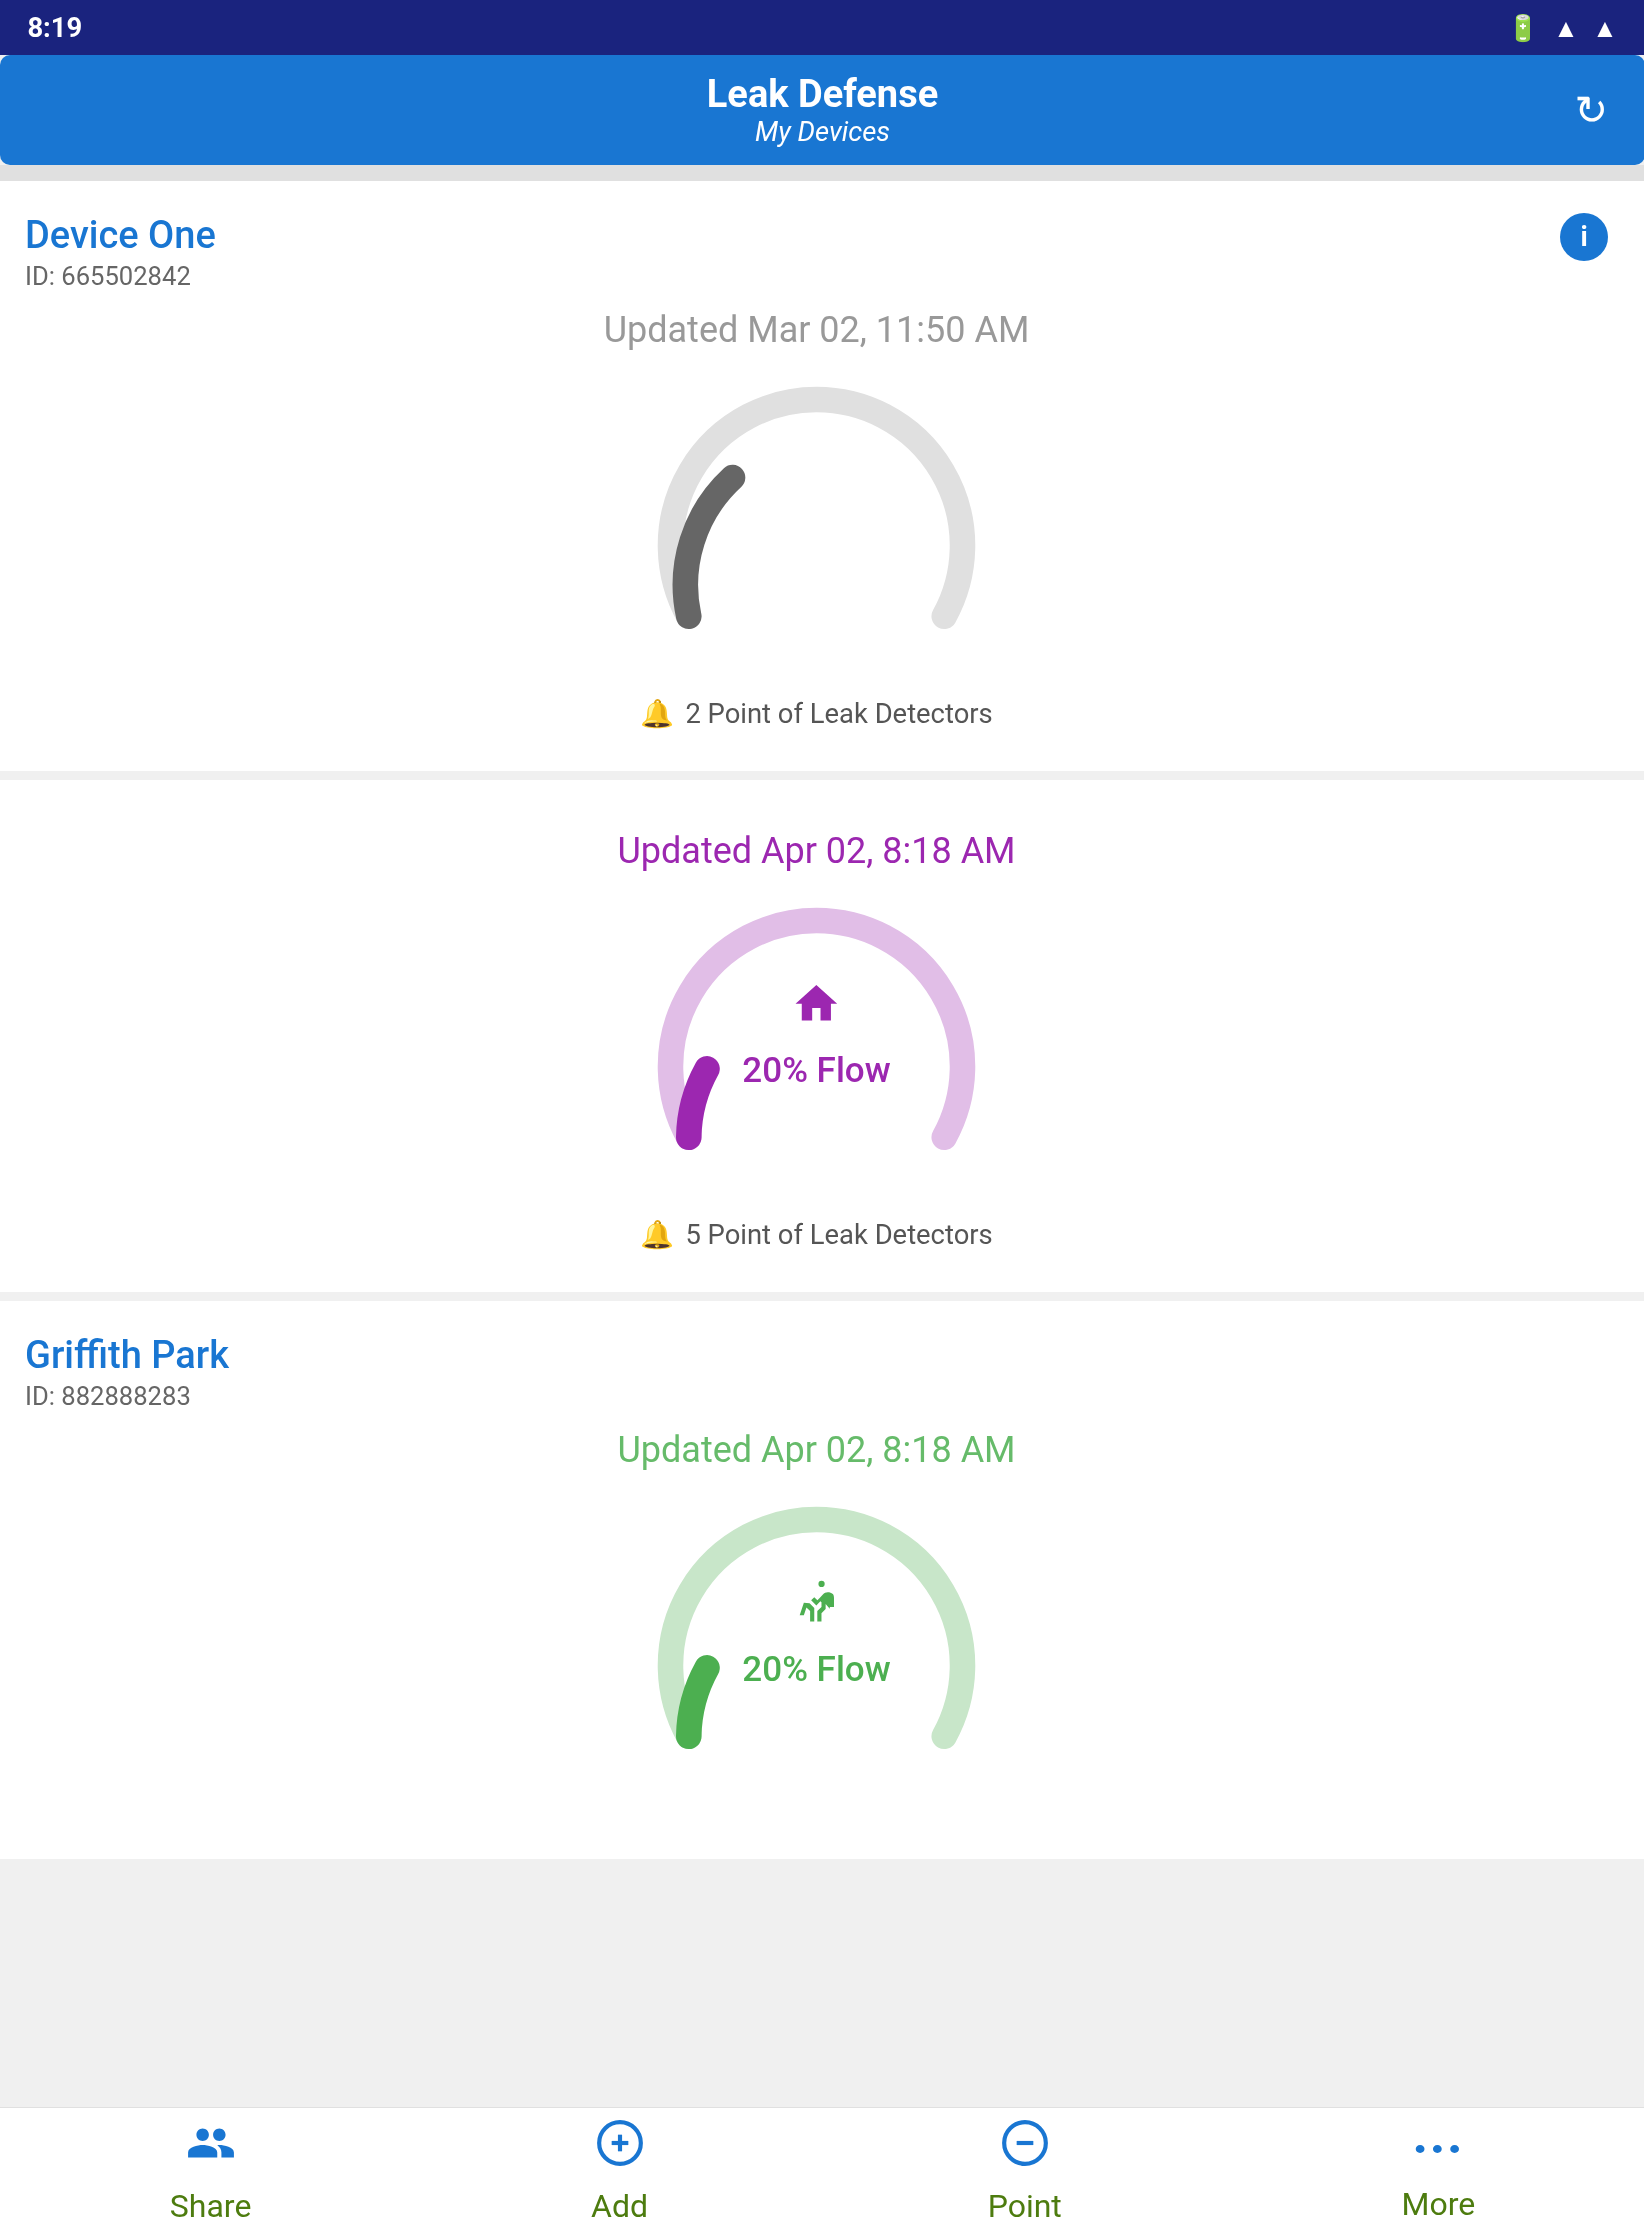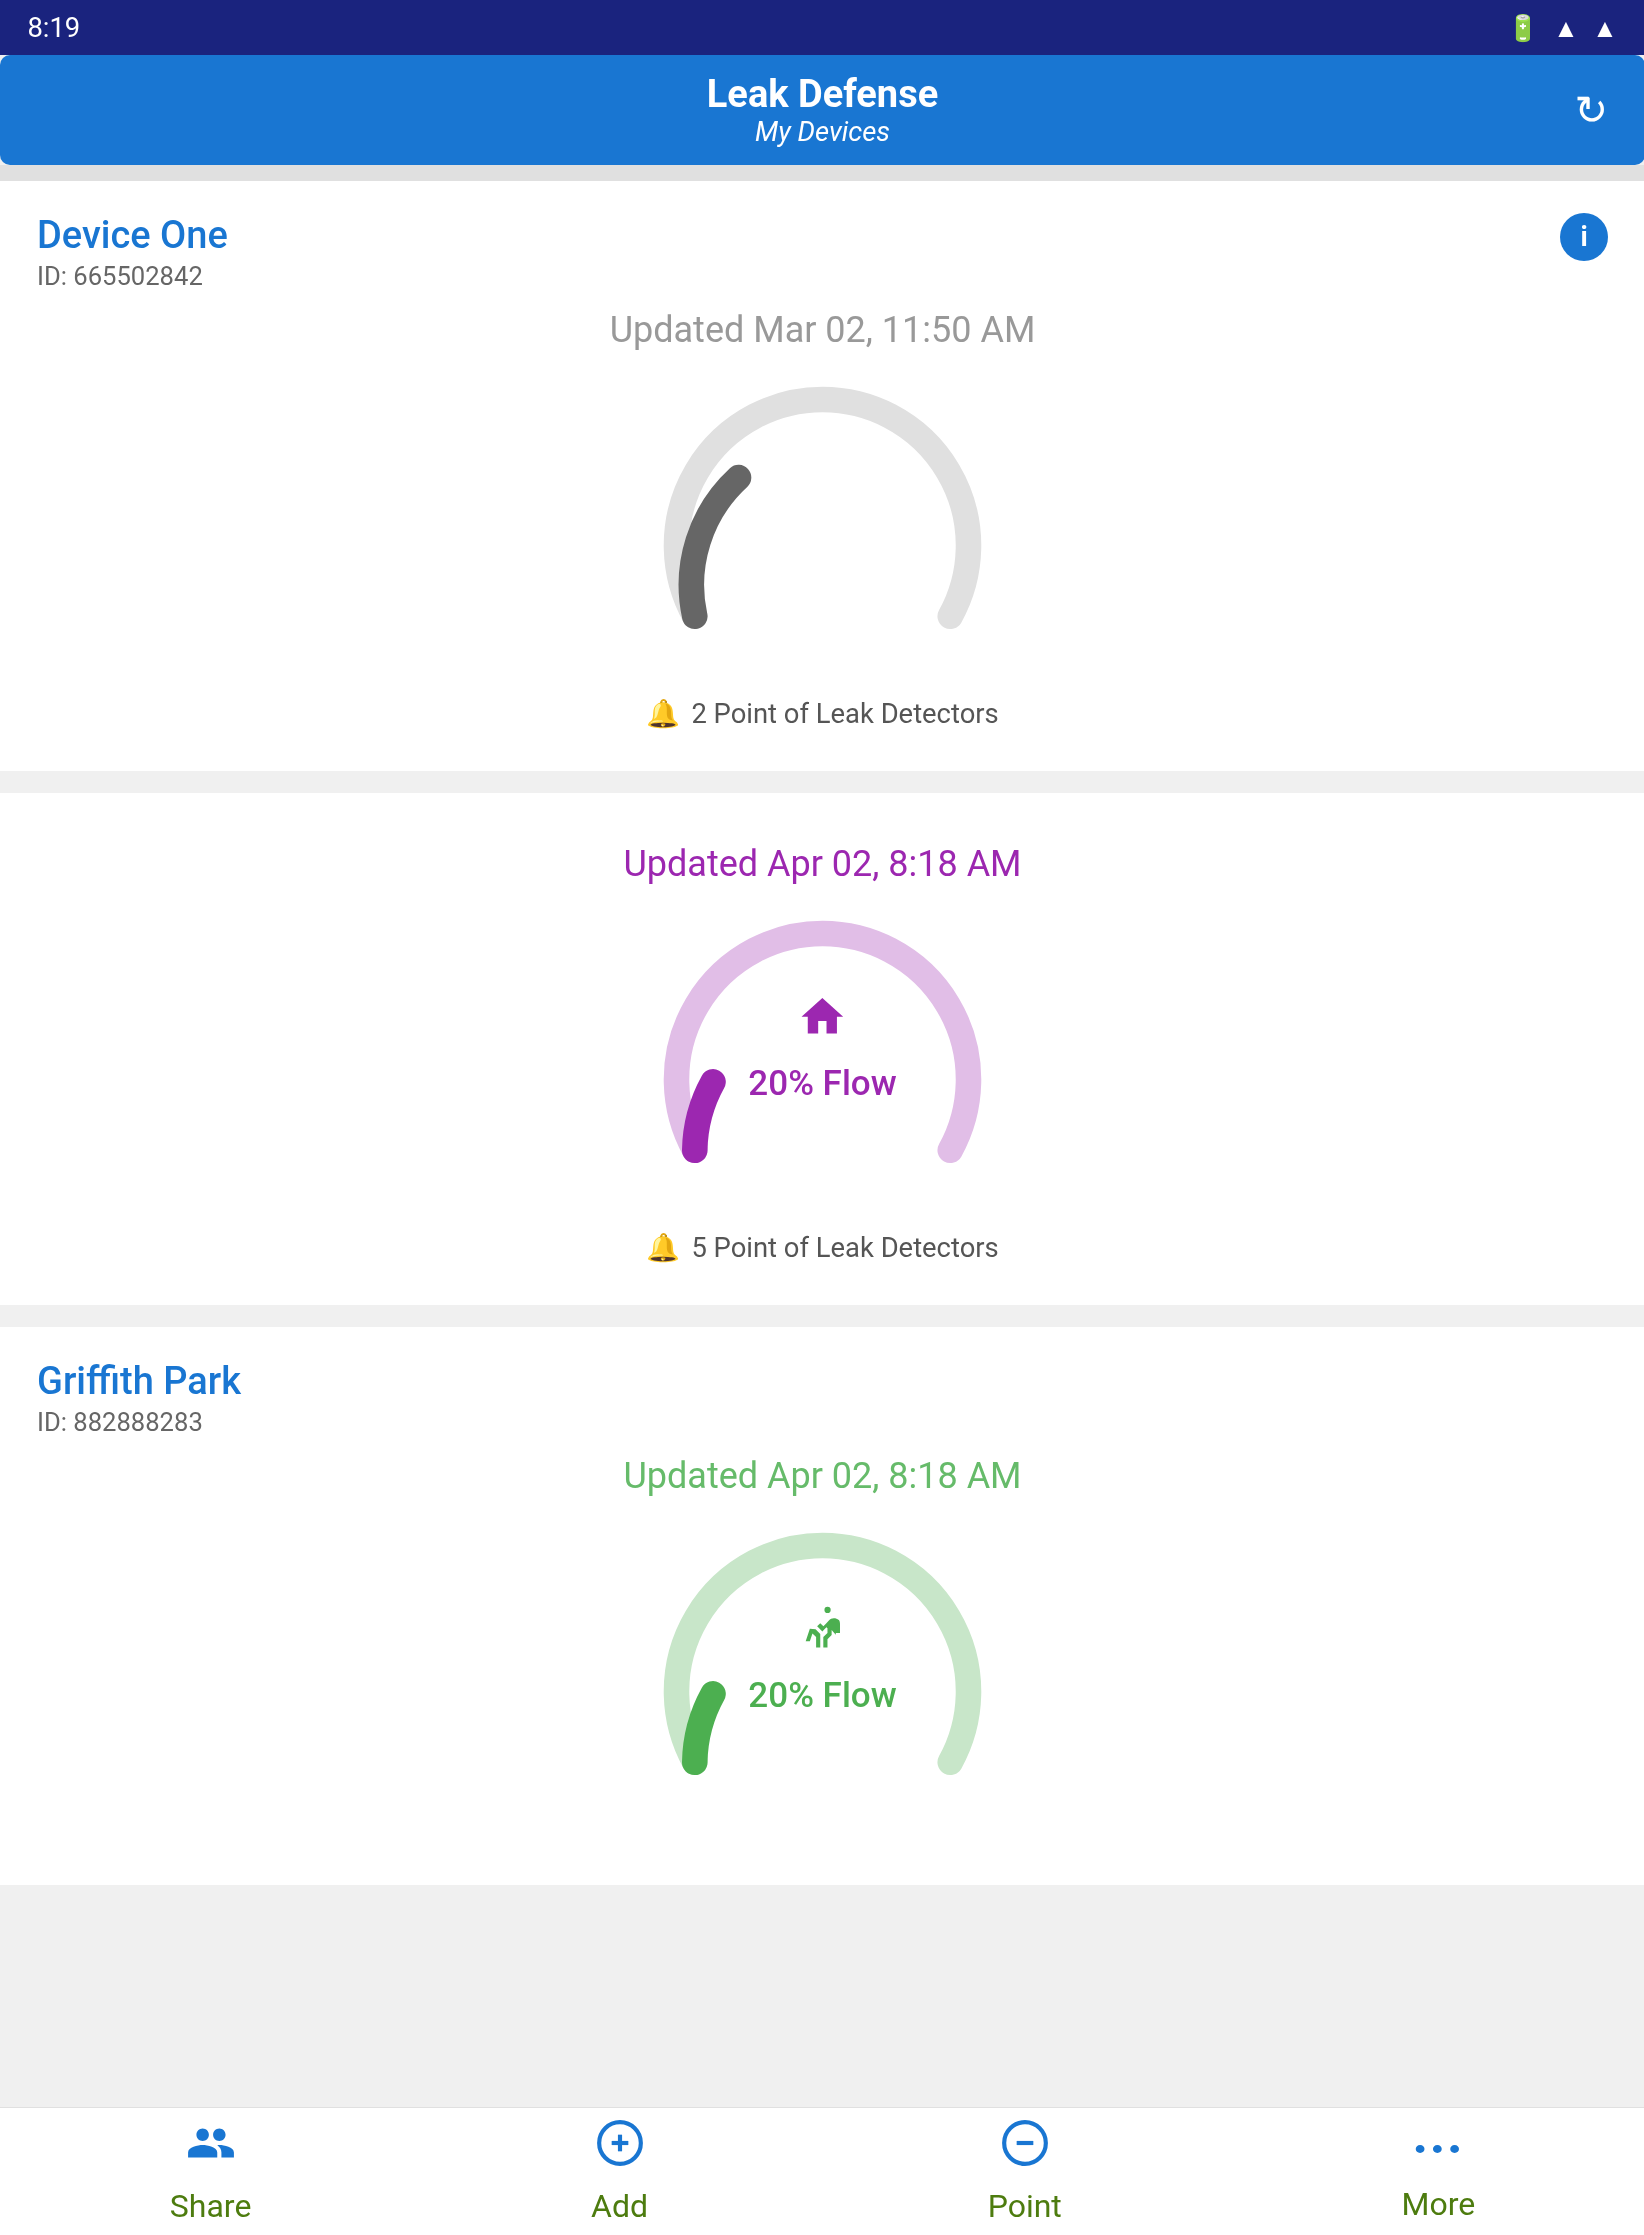--- a/index.html
+++ b/index.html
@@ -62,22 +62,22 @@
 
     
     .header-divider {
       height: 16.4px;
       background: #e0e0e0;
     }
 
     
     .device-card {
       background: white;
-      margin-bottom: 22px;
-      padding: 32px 37px 41px 37px;
+      margin-bottom: 9px;
+      padding: 32px 37px 41px 25px;
     }
     .device-card-header {
       display: flex;
       justify-content: space-between;
       align-items: flex-start;
       margin-bottom: 9.1px;
     }
     .device-name {
       font-size: 38px;
       font-weight: 500;
@@ -185,21 +185,21 @@
     
     .content-area {
       height: calc(2236px - 55px - 110px - 16.4px - 128px);
       overflow-y: auto;
     }
   </style>
 </head>
 <body>
 
 <div class="status-bar">
-  <div style="font-size:27.4px;font-weight:400;">8:19</div>
+  <div style="font-size:27.4px;font-weight:700;">8:19</div>
   <div class="status-bar-right">
     <span style="font-size:25.6px;">🔋</span>
     <span style="font-size:25.6px;">▲</span>
     <span style="font-size:25.6px;">▲</span>
   </div>
 </div>
 
 <div class="app-header">
   <div class="app-header-title">
     <div class="main-title">Leak Defense</div>

